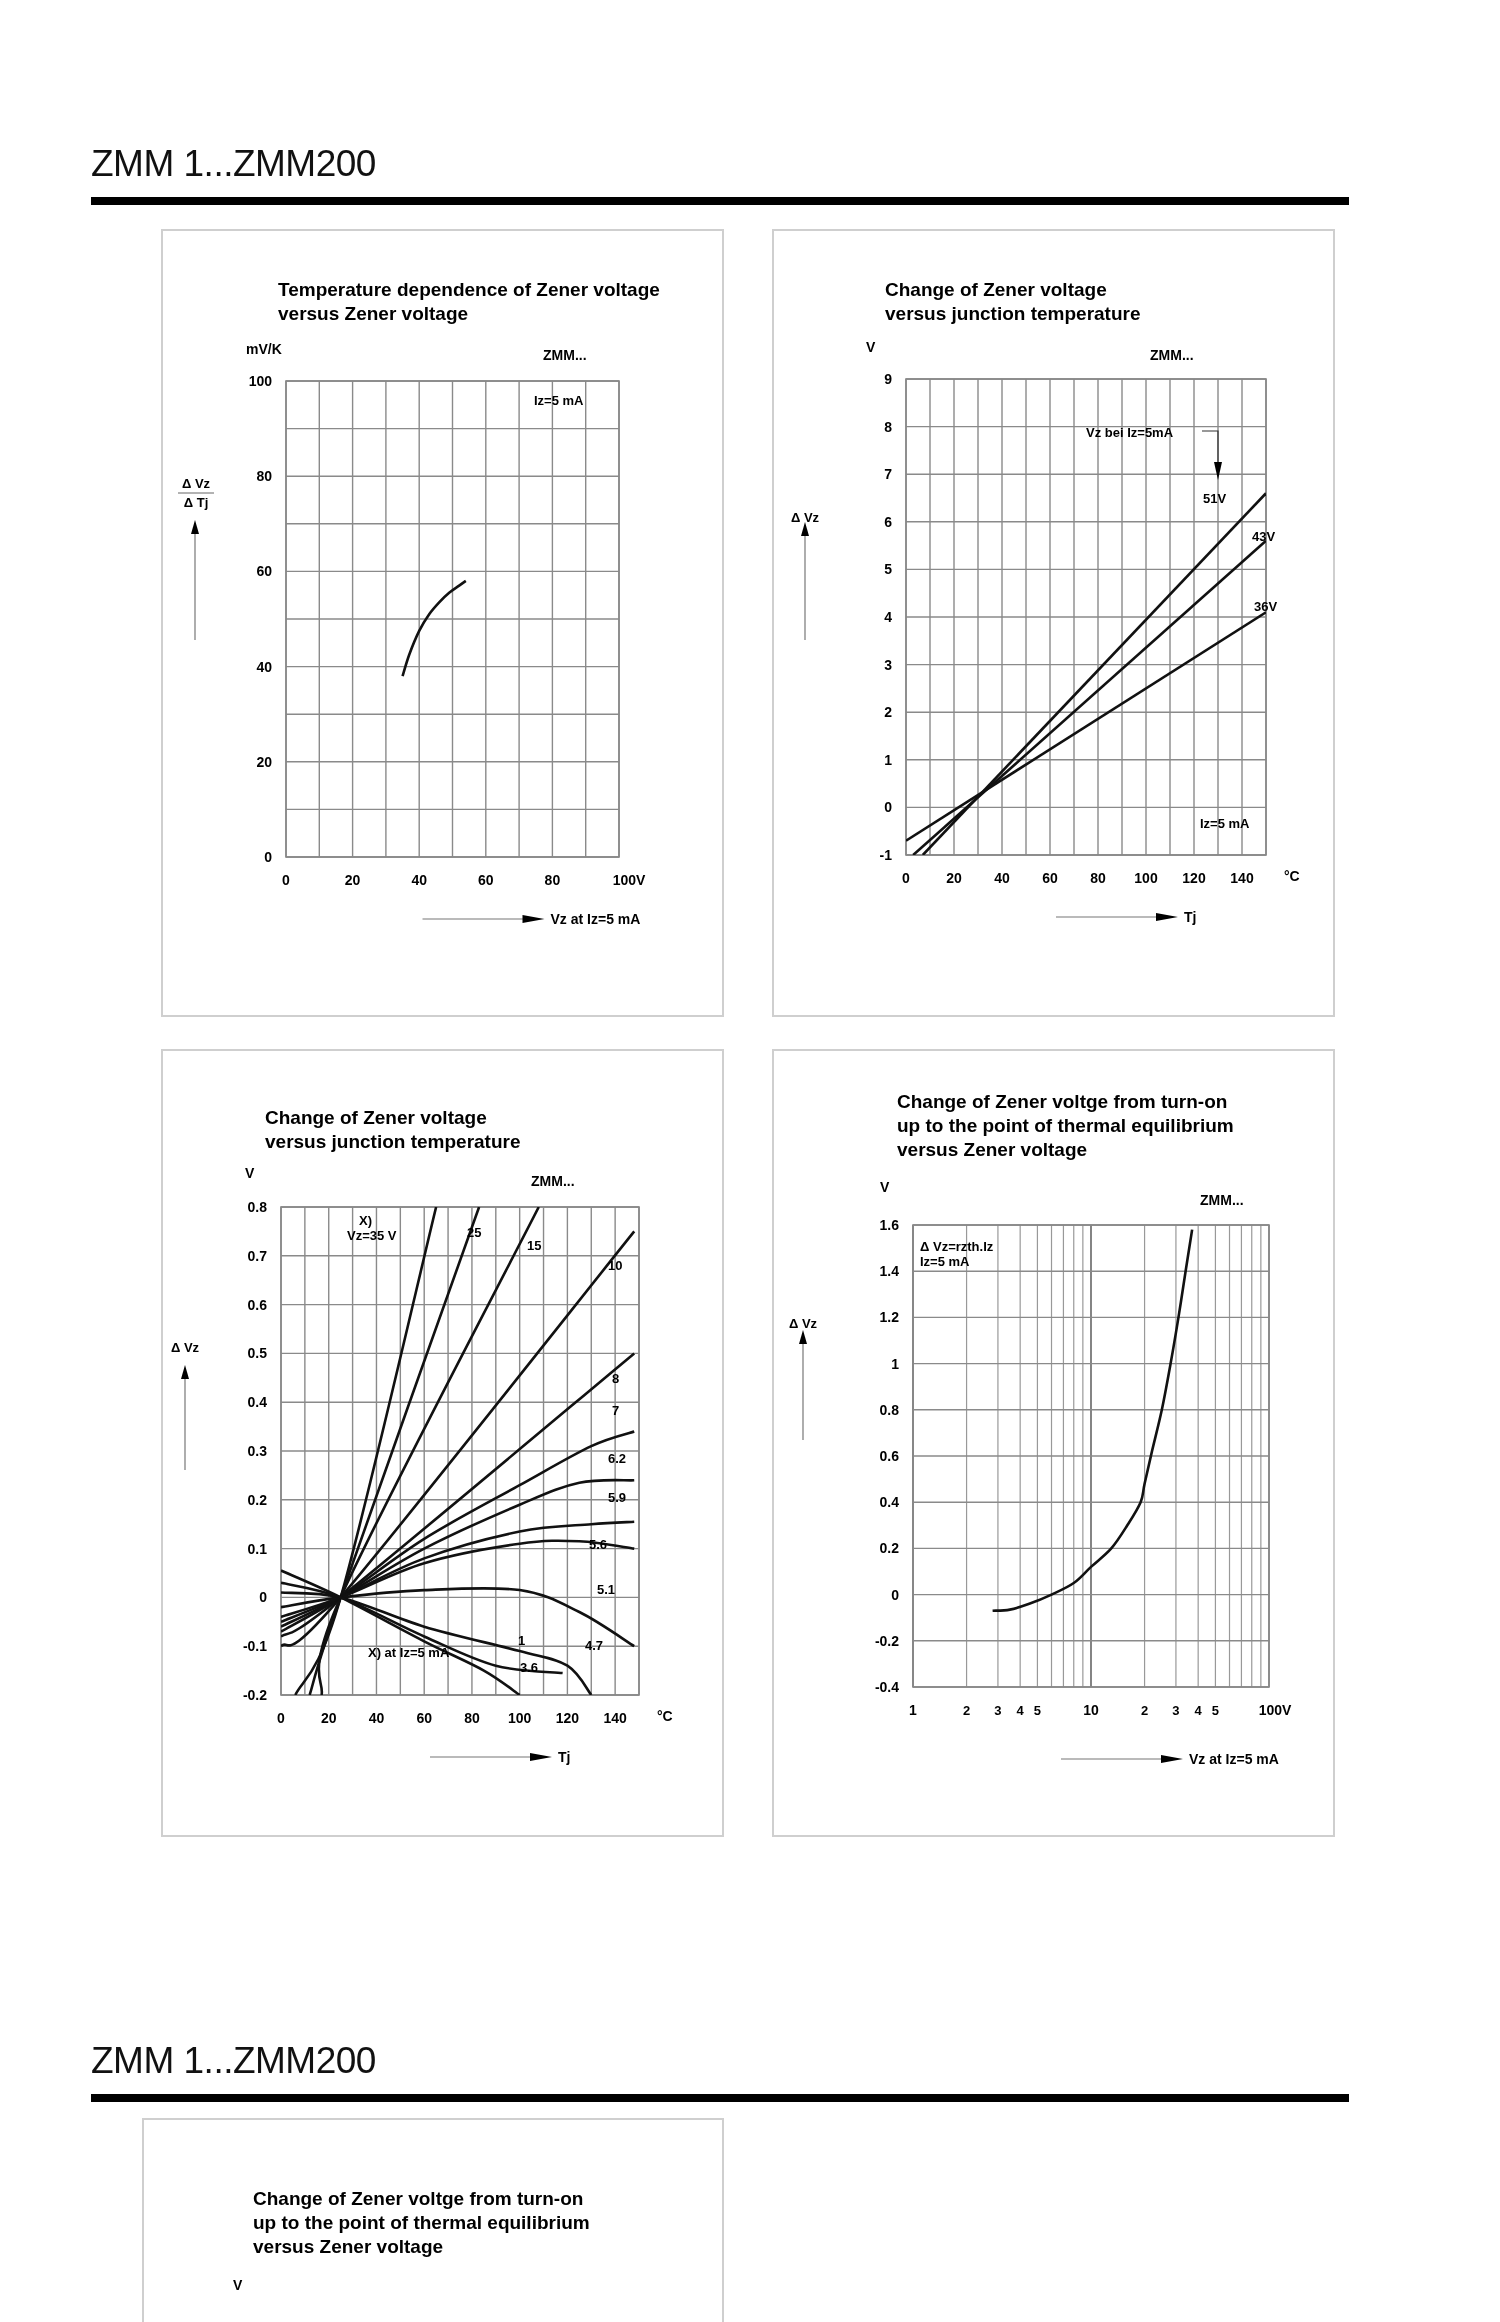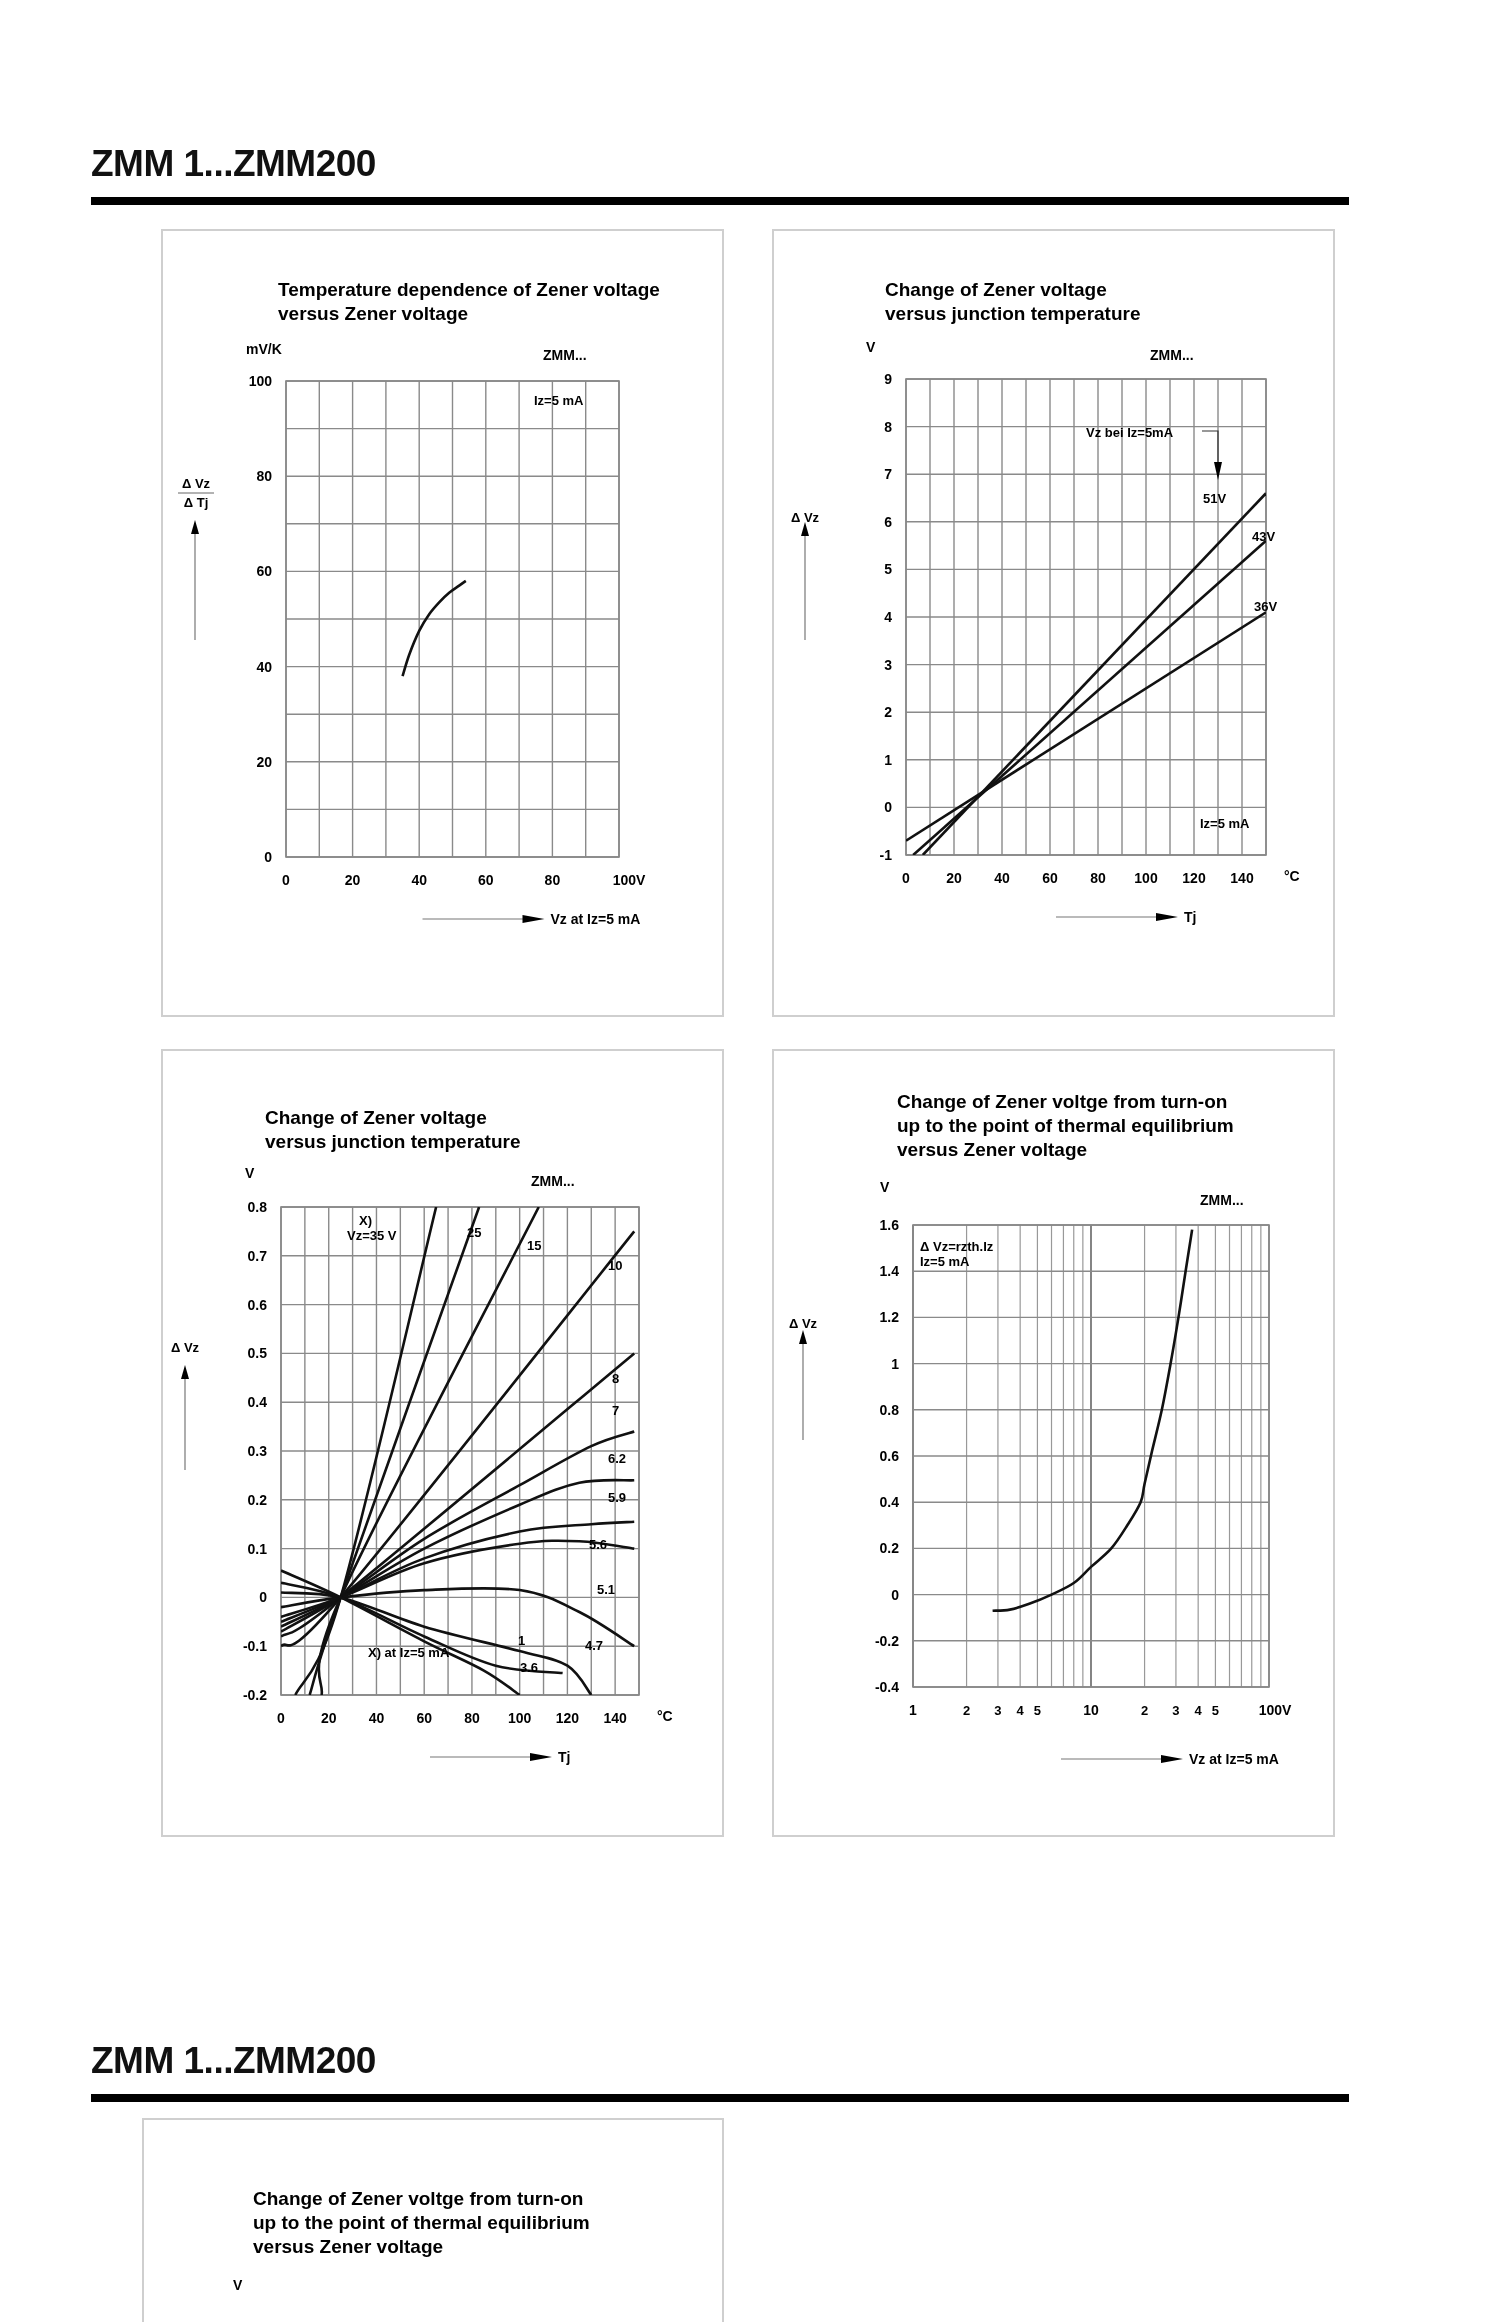--- a/index.html
+++ b/index.html
@@ -1,18 +1,18 @@
 <!DOCTYPE html>
 <html><head>
 <meta charset="utf-8">
 <style>
   html, body { margin: 0; padding: 0; background: #ffffff; }
   body { width: 1500px; height: 2322px; position: relative; overflow: hidden;
          font-family: "Liberation Sans", "DejaVu Sans", sans-serif; color: #111; }
-  .page-title { position: absolute; font-weight: bold; font-size: 37px; letter-spacing: -0.5px; }
+  .page-title { position: absolute; font-weight: normal; font-size: 37px; letter-spacing: -0.5px; }
   .rule { position: absolute; height: 8px; background: #000; }
   .panel { position: absolute; border: 2px solid #cfcfcf; background: #fff; box-sizing: border-box; }
   .chart-svg { position: absolute; left: 0; top: 0; overflow: visible; }
   .ctitle { font-weight: bold; font-size: 19px; }
   .tick { font-weight: bold; font-size: 14px; }
   .lbl { font-weight: bold; font-size: 14px; }
   .small { font-size: 13px; font-weight: bold; }
 </style>
 </head>
 <body>

